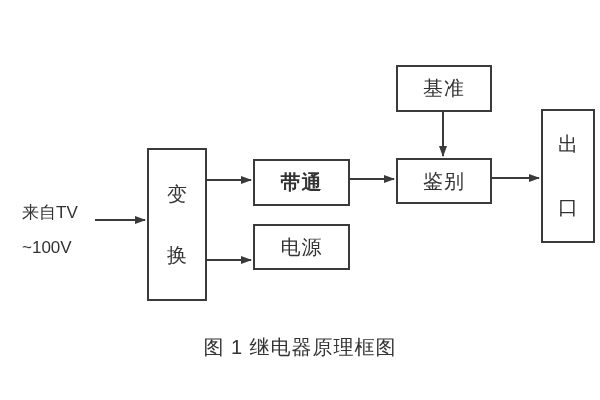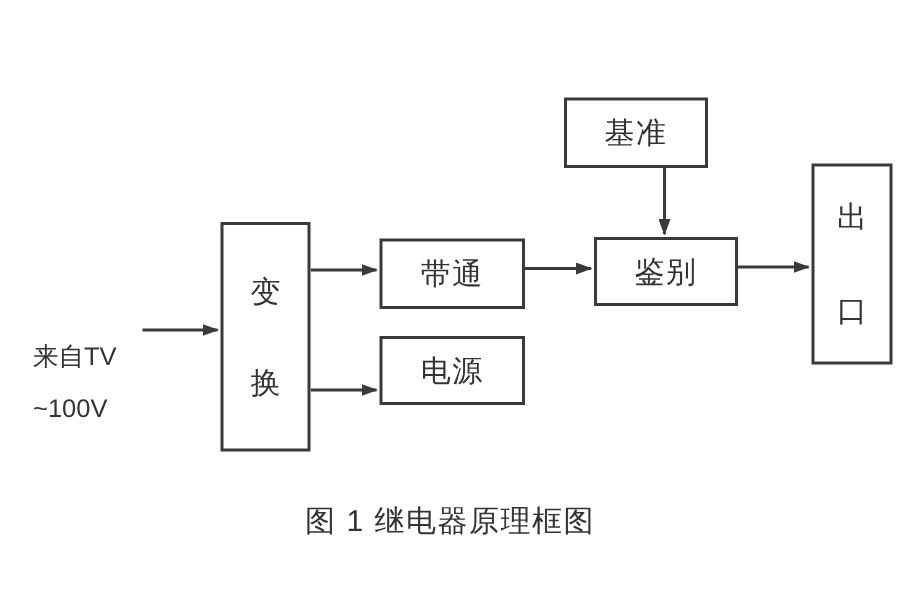--- a/index.html
+++ b/index.html
@@ -30,34 +30,34 @@
     letter-spacing: 1px;
     color: #333333;
     box-sizing: border-box;
   }
   .box.tall {
     flex-direction: column;
     letter-spacing: 0;
   }
   .box-transform { left:147px; top:148px; width:60px; height:153px; }
   .box-transform span { margin: 17px 0; }
-  .box-bandpass  { left:253px; top:159px; width:97px; height:47px; }
+  .box-bandpass  { left:253px; top:159px; width:97px; height:47px;font-weight:bold; }
   .box-power     { left:253px; top:224px; width:97px; height:46px; }
-  .box-reference { left:376px; top:65px;  width:96px; height:47px; }
+  .box-reference { left:396px; top:65px;  width:96px; height:47px; }
   .box-discrim   { left:396px; top:158px; width:96px; height:46px;text-align:right; }
   .box-output    { left:541px; top:109px; width:54px; height:134px; }
   .box-output span { margin: 18px 0; }
   .input-label {
     position: absolute;
     left: 22px; top: 204px;
     font-size: 17px;
     line-height: 1;
     color: #333333;
   }
-  .input-label .line1 { margin-bottom: 18px; margin-top: 25px; }
+  .input-label .line1 { margin-bottom: 18px; }
   .caption {
     position: absolute;
     left: 0; top: 334px;
     width: 600px;
     text-align: center;
     font-size: 20px;
     letter-spacing: 1px;
     color: #333333;
   }
 </style>

